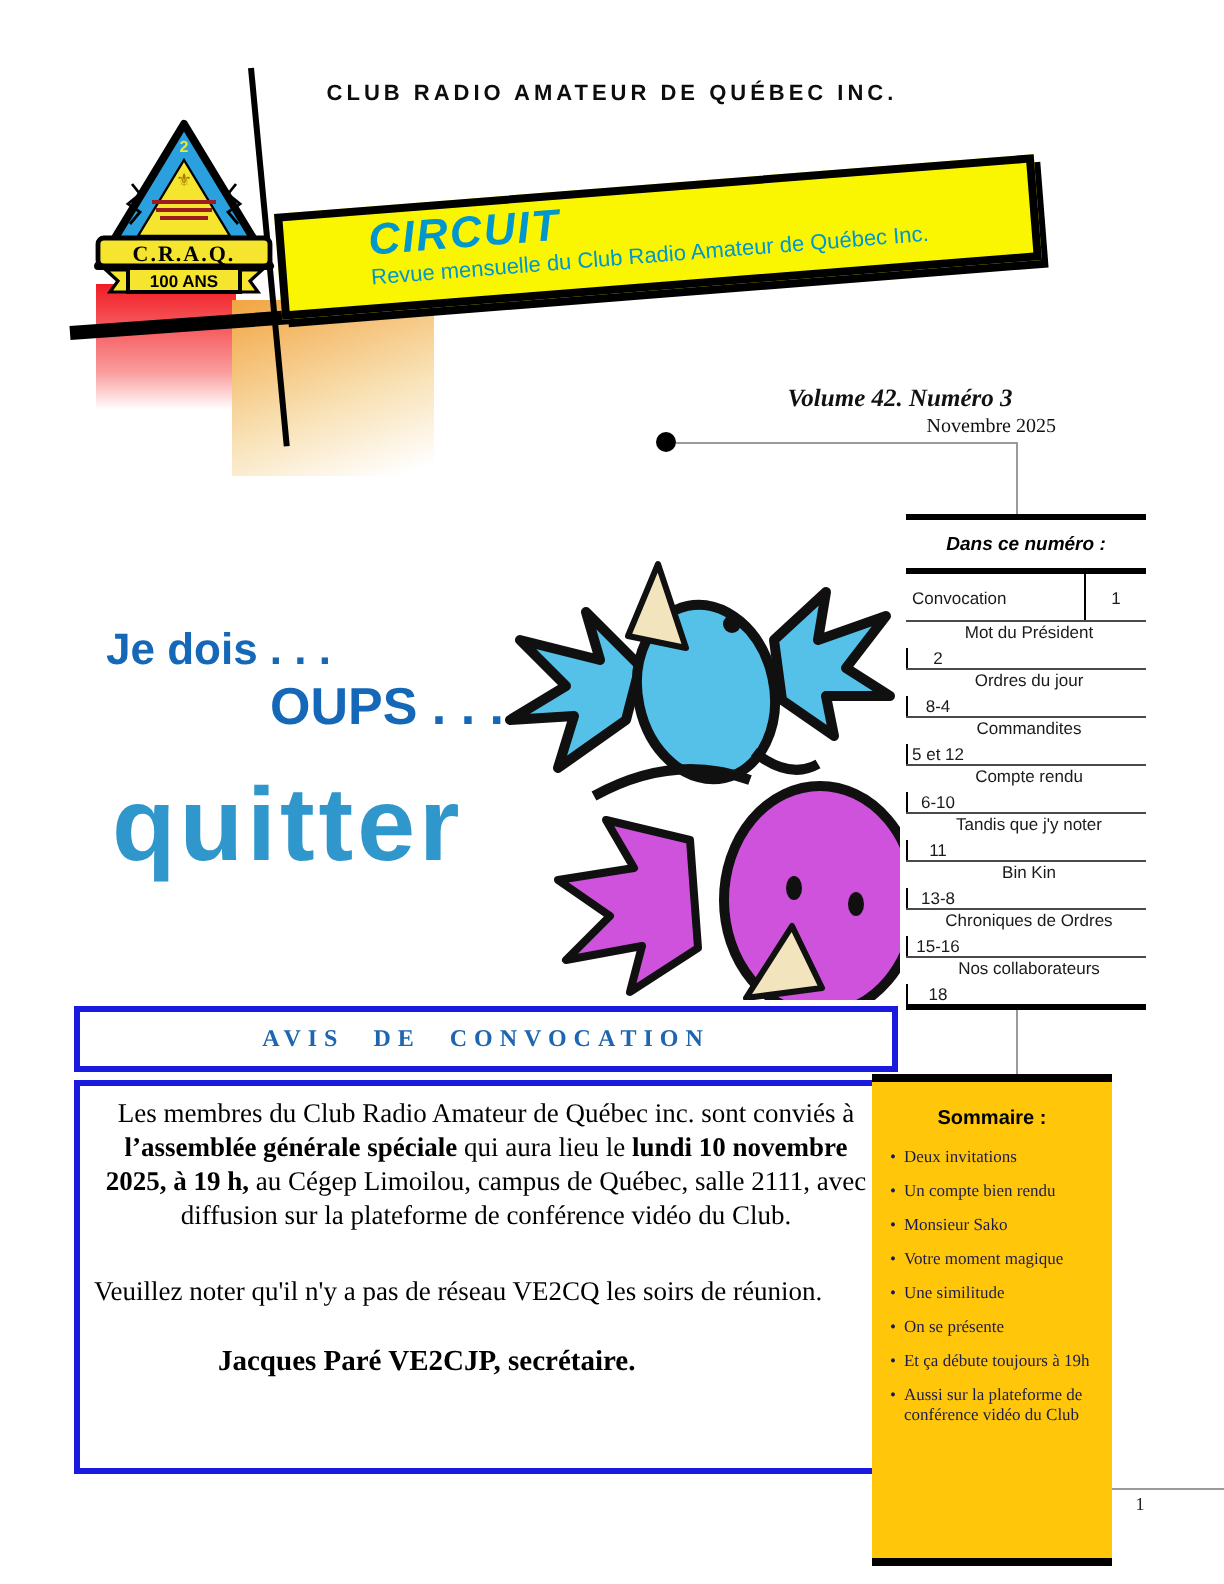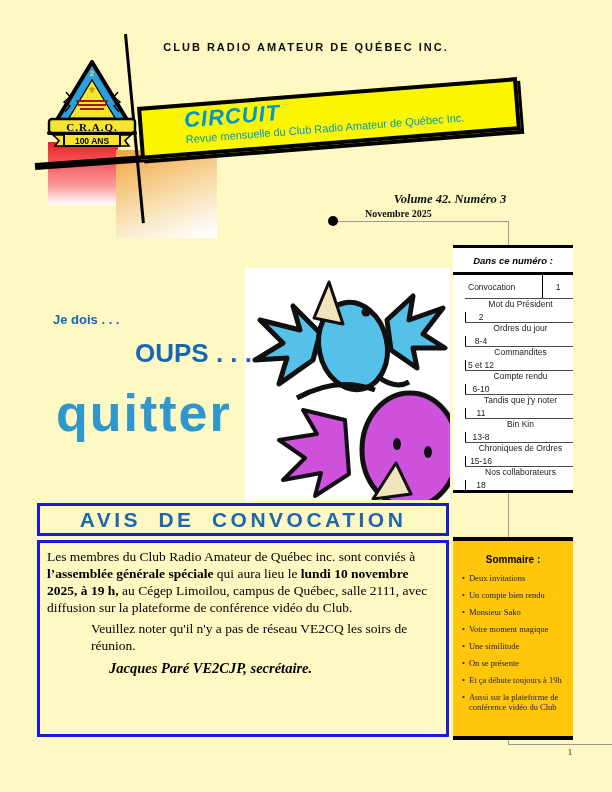--- a/index.html
+++ b/index.html
@@ -1,16 +1,16 @@
 <!DOCTYPE html>
 <html><head>
 <meta charset="utf-8">
 <style>
   html,body{margin:0;padding:0;background:#888;}
-  #page{position:relative;width:612px;height:792px;background:#fef9c3;margin:0 auto;overflow:hidden;
+  #page{position:relative;width:612px;height:792px;background:#ffffff;margin:0 auto;overflow:hidden;
         font-family:"Liberation Sans",sans-serif;}
   .abs{position:absolute;}
 
   
   #club-name{left:0;right:0;top:41px;text-align:center;font-size:11px;font-weight:bold;
              letter-spacing:2px;color:#0d0d0d;}
 
   
   #red-square{left:48px;top:142px;width:70px;height:63px;
               background:linear-gradient(180deg,#f11c24 0%,#fa9c9c 70%,#fff 100%);}
@@ -24,63 +24,63 @@
   
   #banner{left:137px;top:107px;width:381px;height:53px;background:#faf500;
           border:4px solid #000;box-sizing:border-box;box-shadow:3px 4px 0 0 #000;
           transform-origin:0 0;transform:rotate(-4.5deg);padding:1px 0 0 42px;}
   #banner-title{font-style:italic;font-weight:600;font-size:22px;color:#0096ce;letter-spacing:1px;line-height:24px;}
   #banner-subtitle{font-size:11px;color:#0096ce;margin-top:1px;}
 
   
   #volume-line{left:355px;top:192px;width:190px;text-align:center;
                font-family:"Liberation Serif",serif;font-weight:bold;font-size:12.5px;color:#111;font-style:italic;}
-  #date-line{left:365px;top:208px;width:180px;text-align:left;
-               font-family:"Liberation Serif",serif;font-weight:bold;font-size:10px;color:#111;}
+  #date-line{left:348px;top:208px;width:180px;text-align:right;
+               font-family:"Liberation Serif",serif;font-weight:normal;font-size:10px;color:#111;}
 
   
   .grule{background:#9a9a9a;}
   #rule-dot{left:328px;top:216px;width:10px;height:10px;border-radius:50%;background:#000;}
   #rule-h1{left:338px;top:221px;width:170px;height:1px;}
   #rule-v{left:508px;top:221px;width:1px;height:524px;}
   #rule-h2{left:508px;top:744px;width:104px;height:1px;}
 
   
-  #toc{left:453px;top:245px;width:120px;background:#fff;}
+  #toc{left:453px;top:257px;width:120px;background:#fff;}
   .toc-bar{height:3px;background:#000;}
   #toc-title{font-size:9.5px;font-weight:bold;font-style:italic;text-align:center;
              padding:7px 0 6px;color:#000;}
-  .toc-row{display:flex;align-items:center;height:23px;margin-left:12px;}
+  .toc-row{display:flex;align-items:center;height:23px;}
   .toc-row + .toc-row{border-top:1px solid #4a4a4a;flex-direction:column;}
   .toc-label{flex:1;font-size:8.5px;color:#1a1a1a;padding-left:3px;}
   .toc-page{width:30px;text-align:center;font-size:8.5px;color:#1a1a1a;
             border-left:1.5px solid #000;align-self:stretch;display:flex;align-items:center;justify-content:center;}
 
   
   #birds-box{left:245px;top:268px;width:205px;height:232px;overflow:hidden;background:#fff;}
-  #caption-1{left:53px;top:312px;font-size:13px;font-weight:bold;color:#1568b8;}
+  #caption-1{left:53px;top:312px;font-size:22px;font-weight:bold;color:#1568b8;}
   #caption-2{left:135px;top:338px;font-size:26px;font-weight:bold;color:#1568b8;}
   #caption-3{left:56px;top:383px;font-size:52px;font-weight:bold;color:#2f97cb;letter-spacing:2px;}
 
   
   #avis-box{left:37px;top:503px;width:412px;height:33px;border:3px solid #1a1adf;box-sizing:border-box;
             display:flex;align-items:center;justify-content:center;}
-  #avis-title{font-family:Liberation Sans, sans-serif;font-weight:bold;font-size:21px;color:#1e66b0;
+  #avis-title{font-family:Liberation Serif, serif;font-weight:bold;font-size:12px;color:#1e66b0;
             letter-spacing:3.5px;word-spacing:8px;}
   #notice-box{left:37px;top:540px;width:412px;height:197px;border:3px solid #1a1adf;box-sizing:border-box;
             padding:5px 7px;font-family:"Liberation Serif",serif;font-size:13.5px;line-height:17px;color:#000;}
   #notice-box p{margin:0;}
-  #notice-box .np0{margin-bottom:4px;}
+  #notice-box .np0{margin-bottom:21px;text-align:center;}
   #notice-box .np1{margin-bottom:15px;font-weight:bold;}
-  #notice-box .np2{margin-bottom:4px;margin-left:44px;}
+  #notice-box .np2{margin-bottom:4px;}
   #notice-box .b{font-weight:bold;}
-  #signature{font-style:italic;font-weight:bold;font-size:14.5px;margin-left:62px;margin-top:6px;}
-
-  
-  #sommaire{left:453px;top:537px;width:120px;height:203px;background:#ffc60a;box-sizing:border-box;
+  #signature{font-weight:bold;font-size:14.5px;margin-left:62px;margin-top:19px;}
+
+  
+  #sommaire{left:436px;top:537px;width:120px;height:246px;background:#ffc60a;box-sizing:border-box;
             border-top:4px solid #000;border-bottom:4px solid #000;}
   #sommaire-title{text-align:center;font-size:10px;font-weight:bold;color:#000;margin-top:13px;}
   #sommaire-list{list-style:none;margin:9px 3px 0 9px;padding:0;}
   #sommaire-list li{display:flex;font-family:"Liberation Serif",serif;font-size:8.5px;line-height:9.5px;
             color:#1b1b52;margin-bottom:7.5px;}
   #sommaire-list .blt{margin-right:4px;}
 
   #page-number{left:560px;top:747px;width:20px;text-align:center;
             font-family:"Liberation Serif",serif;font-size:9px;color:#222;}
 </style>

